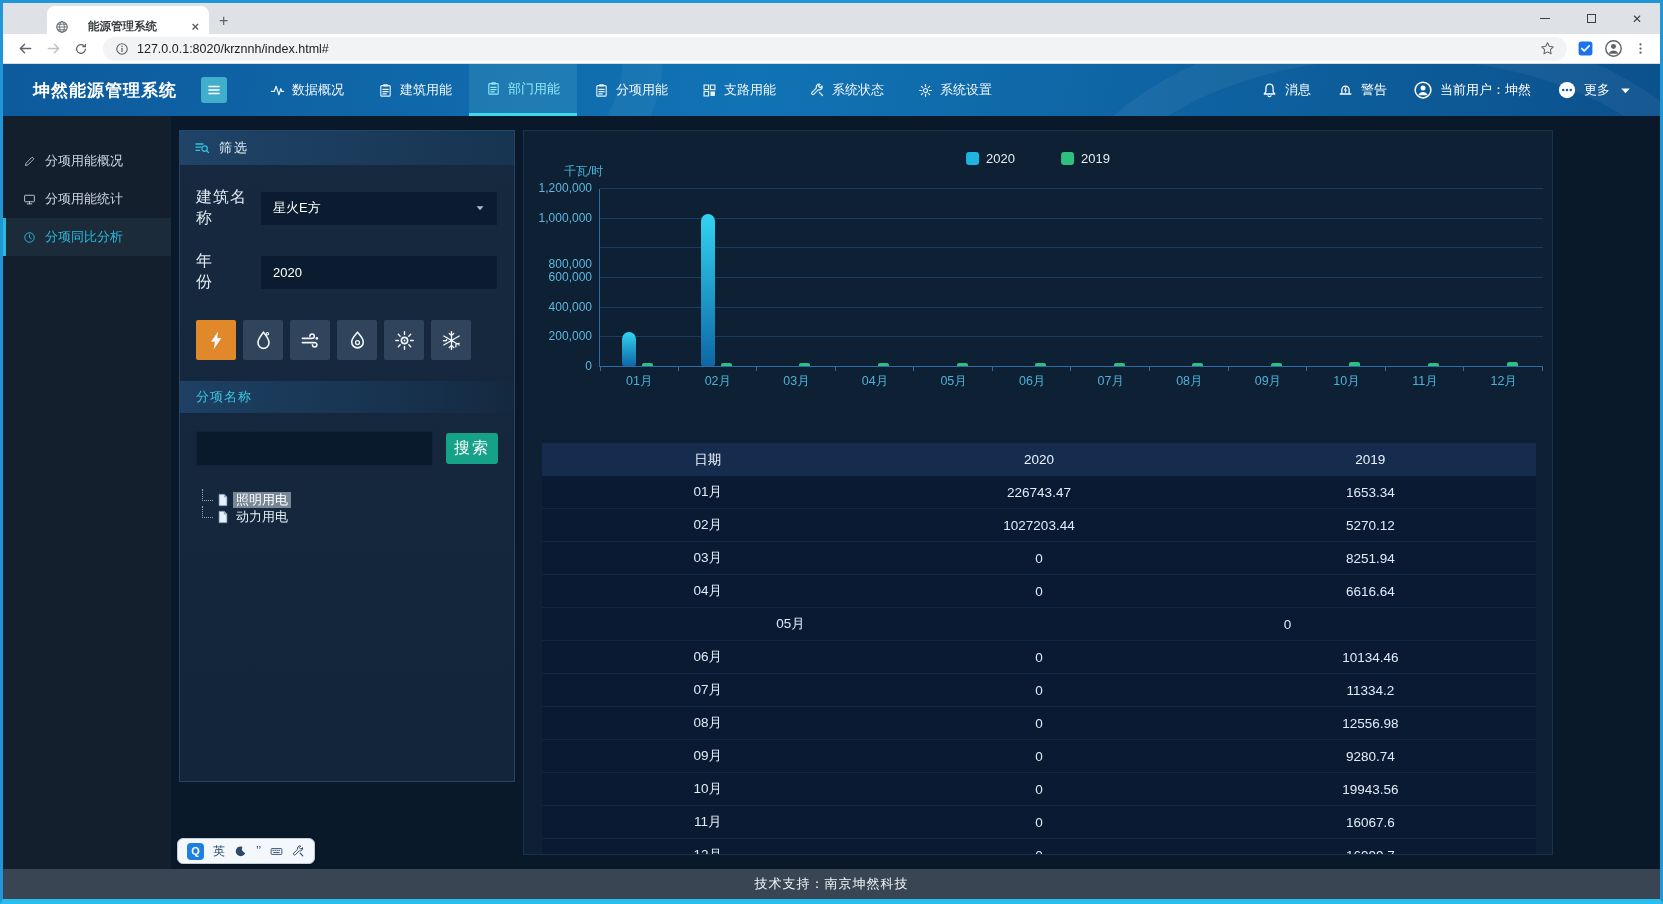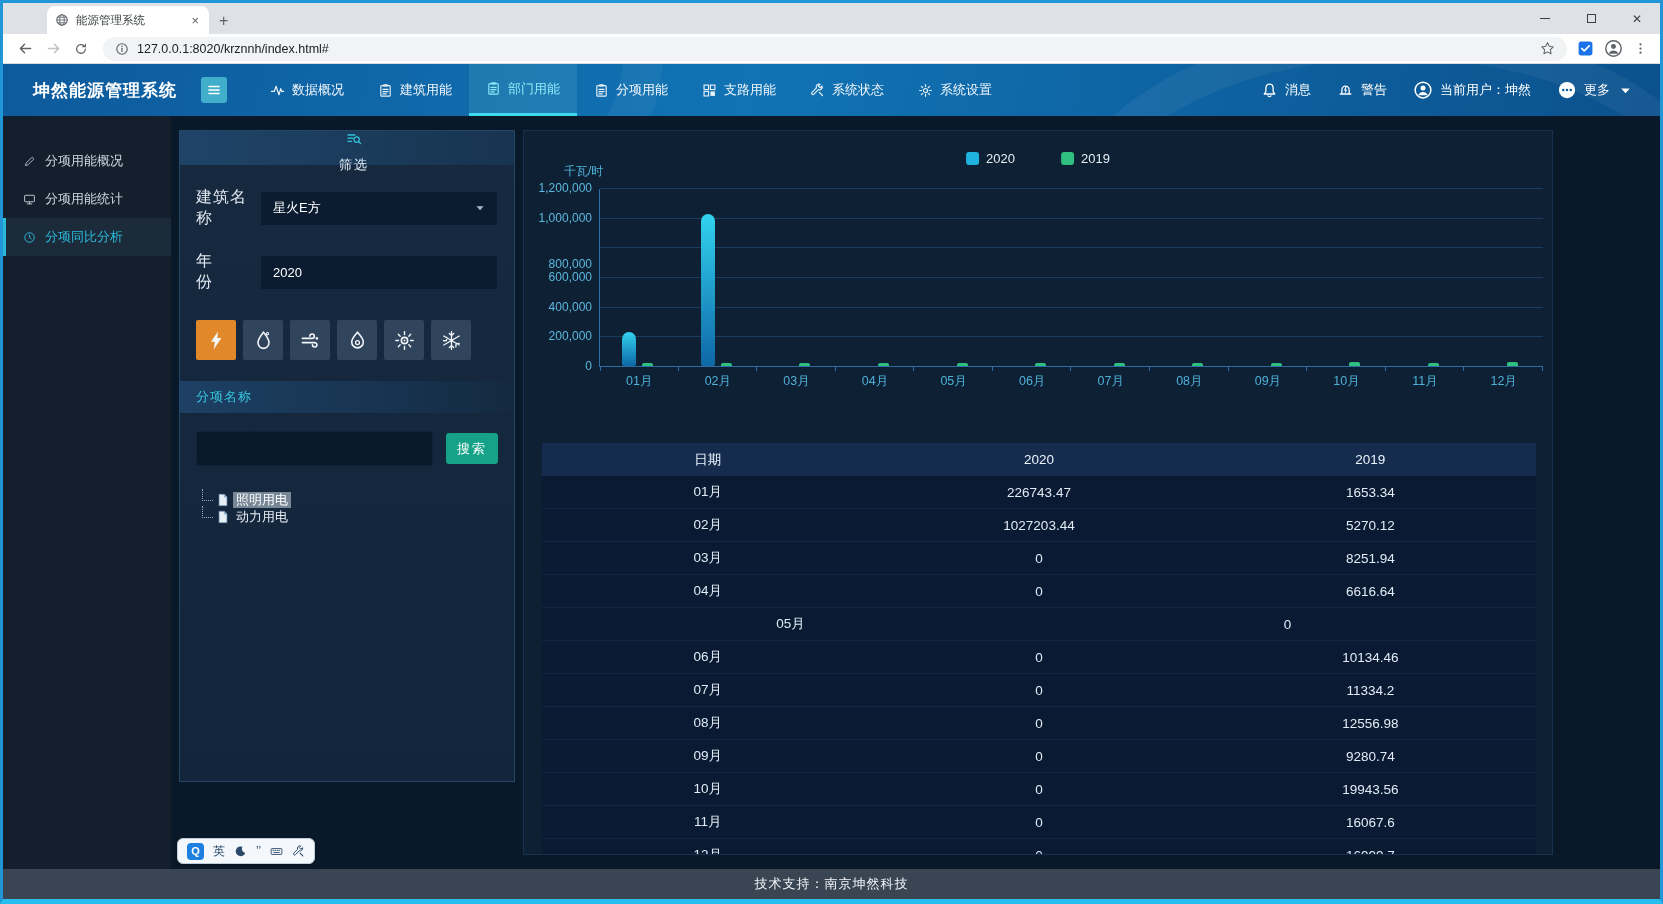--- a/index.html
+++ b/index.html
@@ -3,21 +3,21 @@
 <meta charset="utf-8">
 <style>
   html,body{margin:0;padding:0;background:#0a1929;font-family:"Liberation Sans","DejaVu Sans",sans-serif;}
   *{box-sizing:border-box;}
   .frame{position:relative;width:1663px;height:904px;border:3px solid #2196d6;border-bottom:5px solid #27bdee;display:flex;flex-direction:column;overflow:hidden;background:#0a1929;}
   .ico{display:inline-block;line-height:0;}
   .ico svg{width:100%;height:100%;display:block;}
 
   
   .tabstrip{height:31px;background:#dee1e6;display:flex;align-items:flex-end;position:relative;flex:none;}
-  .tab{width:162px;height:28px;background:#fff;border-radius:8px 8px 0 0;margin-left:44px;display:flex;align-items:center;padding:0 8px;gap:7px;}
+  .tab{width:162px;height:28px;background:#fff;border-radius:8px 8px 0 0;margin-left:44px;display:flex;align-items:flex-end;padding:0 8px;gap:19px;font-weight:bold;}
   .tab-fav{width:14px;height:14px;color:#5f6368;flex:none;}
   .tab-title{font-size:11.5px;color:#3c4043;flex:1;white-space:nowrap;overflow:hidden;}
   .tab-close{font-size:13px;color:#5f6368;cursor:default;padding:0 2px;}
   .newtab{font-size:16px;color:#5f6368;margin:0 0 4px 10px;}
   .wincontrols{position:absolute;right:0;top:0;height:31px;display:flex;}
   .winbtn{width:46px;height:100%;display:flex;align-items:center;justify-content:center;color:#3c4043;font-size:12px;}
   .winbtn .sq{width:9px;height:9px;border:1px solid #3c4043;display:block;}
   .winbtn .mn{width:10px;border-top:1px solid #3c4043;display:block;}
   .addressbar{height:30px;background:#fff;display:flex;align-items:center;padding:0 10px;gap:4px;flex:none;border-bottom:1px solid #dadce0;}
   .navbtn{width:24px;height:24px;display:flex;align-items:center;justify-content:center;color:#5f6368;}
@@ -54,37 +54,37 @@
   .content{flex:1;display:flex;min-height:0;}
   .sidebar{width:168px;flex:none;background:#141f2d;padding-top:26px;}
   .side-item{height:38px;display:flex;align-items:center;gap:9px;padding-left:20px;font-size:13px;color:#cdd7e1;cursor:default;}
   .side-item .ico{width:13px;height:13px;color:#b9c6d2;}
   .side-item.active{background:#1c2b3a;color:#2bb9da;box-shadow:inset 3px 0 0 #2bb9da;}
   .side-item.active .ico{color:#2bb9da;}
   .main{flex:1;position:relative;background:#0a1929;overflow:hidden;}
 
   
   .filter-panel{position:absolute;left:8px;top:14px;width:336px;height:652px;background:linear-gradient(180deg,#16293f,#13253a);border:1px solid #234764;}
-  .fp-header{height:34px;background:linear-gradient(90deg,#1f4468,#173450);display:flex;align-items:center;gap:9px;padding-left:14px;flex-direction:column;}
+  .fp-header{height:34px;background:linear-gradient(90deg,#1f4468,#173450);display:flex;align-items:center;gap:9px;padding-left:14px;}
   .fp-header .ico{width:16px;height:16px;color:#35c3dc;}
   .fp-title{font-size:13px;color:#e8f1f8;letter-spacing:2px;}
   .f-row{display:flex;align-items:center;margin:22px 16px 0 16px;}
   .f-label{width:64px;flex:none;font-size:16px;color:#e2eaf2;letter-spacing:1px;}
   .f-select{flex:1;height:35px;background:#0b1c30;border:1px solid #15293f;display:flex;align-items:center;padding:0 10px 0 12px;font-size:13px;color:#fff;}
   .f-select .sel-text{flex:1;}
   .f-select .ico{width:14px;height:14px;color:#aebdcb;}
   .f-input{flex:1;height:35px;background:#0b1c30;border:1px solid #15293f;color:#fff;font-size:13px;padding:0 12px;font-family:inherit;outline:none;width:100%;}
   .energy-row{display:flex;gap:7px;margin:27px 16px 0 16px;}
   .ebtn{width:40px;height:40px;background:#30455b;border-radius:2px;display:flex;align-items:center;justify-content:center;color:#f2f6fa;}
   .ebtn .ico{width:21px;height:21px;}
   .ebtn.active{background:#e0882a;}
   .fp-section{margin-top:21px;height:32px;background:linear-gradient(90deg,#1d4064 0%,#16304b 75%,#14293f 100%);display:flex;align-items:center;padding-left:16px;font-size:13px;color:#38c6de;letter-spacing:1px;}
   .search-row{display:flex;align-items:center;margin:18px 16px 0 16px;gap:13px;}
   .search-input{flex:1;height:35px;background:#0a1a2d;border:1px solid #122339;color:#fff;font-size:13px;padding:0 10px;outline:none;min-width:0;}
-  .search-btn{width:52px;height:31px;flex:none;background:#15a289;border:none;border-radius:3px;color:#fff;font-size:13px;font-family:Liberation Mono, monospace;letter-spacing:2px;}
+  .search-btn{width:52px;height:31px;flex:none;background:#15a289;border:none;border-radius:3px;color:#fff;font-size:16px;font-family:Liberation Mono, monospace;letter-spacing:2px;}
   .tree{margin:25px 16px 0 22px;}
   .tree-row{display:flex;align-items:flex-end;height:17px;}
   .tree-elbow{width:11px;height:12px;border-left:1px dotted #93a5b6;border-bottom:1px dotted #93a5b6;margin:0 3px 7px 0;flex:none;}
   .tree-doc{width:14px;height:14px;margin:0 3px 1px 0;flex:none;}
   .tree-label{font-size:13px;color:#e5ecf3;padding:0 3px;line-height:16px;}
   .tree-label.sel{background:#778796;color:#ffffff;}
 
   
   .right-panel{position:absolute;left:352px;top:14px;width:1030px;height:725px;background:#0e2034;border:1px solid rgba(43,86,128,0.35);overflow:hidden;}
   .legend{position:absolute;top:20px;left:50%;transform:translateX(-50%);display:flex;gap:46px;}

